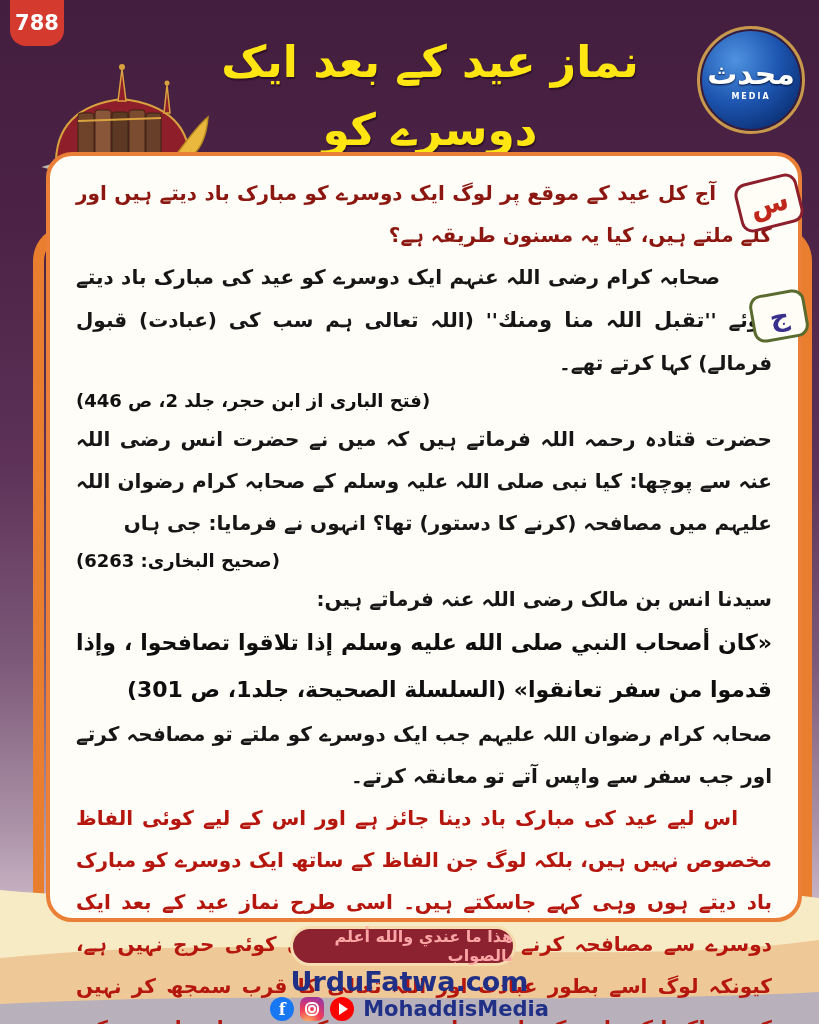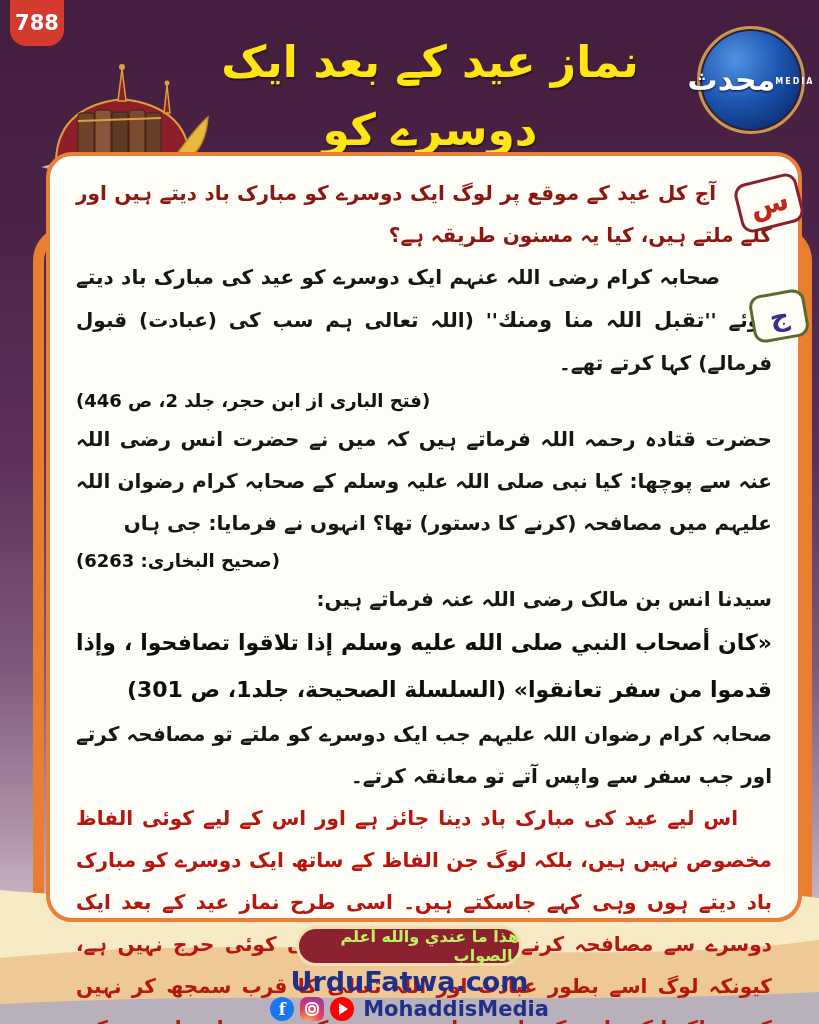--- a/index.html
+++ b/index.html
@@ -22,21 +22,21 @@
     text-align:center; direction:rtl; color:#ffe512; font-weight:bold;
     text-shadow:1px 2px 1px #2e1229;
   }
   .title-line{font-size:44px; line-height:1.55;}
   
   .logo{
     position:absolute; left:697px; top:26px; width:102px; height:102px;
     border-radius:50%;
     background:radial-gradient(circle at 35% 30%,#4f93e0 0%,#1d55b0 45%,#082a6b 85%);
     border:3px solid #c9984a; box-shadow:0 0 0 2px #3a1a36 inset;
-    display:flex; flex-direction:row; align-items:center; justify-content:center;
+    display:flex; flex-direction:column; align-items:center; justify-content:center;
     color:#fff;
   }
   .logo-arabic{font-size:30px; font-weight:bold; line-height:1; text-shadow:0 1px 2px #04132e;}
   .logo-media{font-size:8px; letter-spacing:2px; font-weight:bold; margin-top:3px;}
   
   .outer-frame{
     position:absolute; left:33px; top:225px; width:779px; height:719px;
     border:11px solid #e87e2e; border-radius:36px; box-sizing:border-box; z-index:1;
   }
   
@@ -79,24 +79,24 @@
     border:3px solid #8c1f2b; color:#c0261a; font-size:28px;
     transform:rotate(-14deg);
   }
   .a-badge{
     left:751px; top:292px; width:50px; height:42px;
     border:3px solid #5a6b2f; color:#39308d; font-size:27px;
     transform:rotate(-10deg);
   }
   
   .closing-pill{
-    position:absolute; left:296px; top:926px; width:226px; height:40px; z-index:3;
+    position:absolute; left:290px; top:926px; width:226px; height:40px; z-index:3;
     background:#8c2130; border:3px solid #f6ddb0; border-radius:22px;
     box-sizing:border-box; display:flex; align-items:center; justify-content:center;
-    color:#bef264; font-weight:bold; font-size:16px; direction:rtl;
+    color:#fca5a5; font-weight:bold; font-size:16px; direction:rtl;
   }
   
   .curves{position:absolute; left:0; bottom:0; width:819px; height:170px; z-index:1;}
   
   .footer-row{
     position:absolute; left:0; top:966px; width:819px; z-index:4;
     display:flex; align-items:center; justify-content:space-between;
     padding:0 14px; box-sizing:border-box;flex-direction:column;
   }
   .site-name{color:#203087; font-weight:bold; font-size:27px;}

